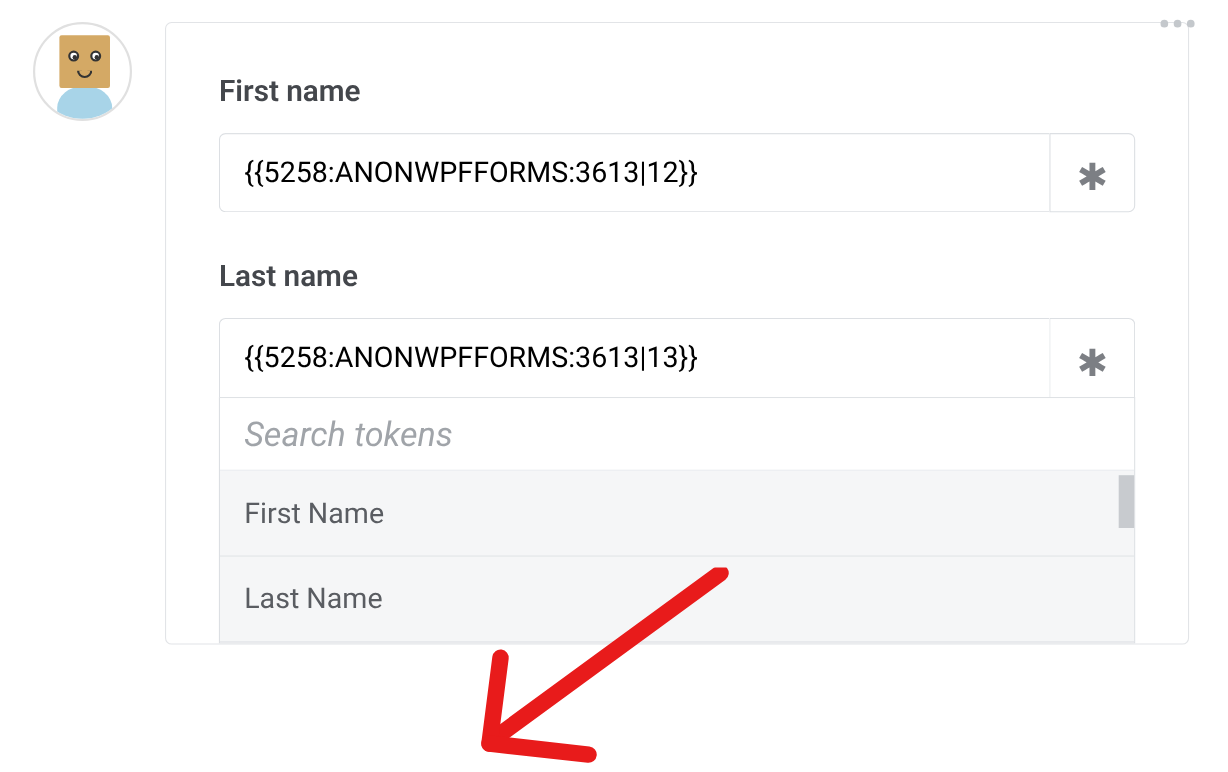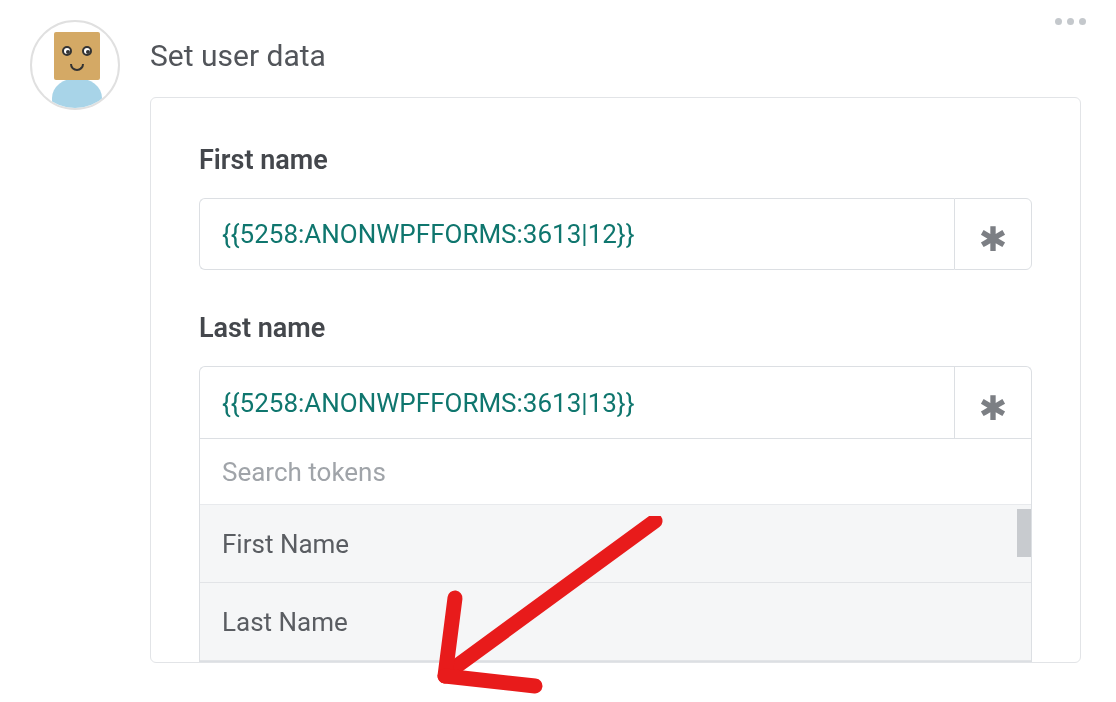--- a/index.html
+++ b/index.html
@@ -136,21 +136,21 @@
       margin-bottom: 42px;
     }
     .input-field {
       flex: 1;
       height: 72px;
       border: 1px solid #dcdfe3;
       border-right: none;
       border-radius: 6px 0 0 6px;
       padding: 0 22px;
       font-size: 26px;
-      color: #0f766e;
+      color: #000000;
       display: flex;
       align-items: center;
       background: #ffffff;
     }
     .token-btn {
       width: 78px;
       height: 72px;
       border: 1px solid #dcdfe3;
       border-radius: 0 6px 6px 0;
       background: #ffffff;
@@ -191,23 +191,24 @@
       color: #a0a4a9;
       display: flex;
       align-items: center;
       border-bottom: 1px solid #e8eaed;
       background: #ffffff;
     }
     .search-box input {
       border: none;
       outline: none;
       width: 100%;
-      font-size: 26px;
+      font-size: 31px;
       font-family: inherit;
       color: #0c4a6e;
+      font-style: italic;
     }
     .search-box input::placeholder {
       color: #a0a4a9;
     }
     .dropdown-list {
       background: #f5f6f7;
       position: relative;
     }
     .dropdown-item {
       height: 78px;
@@ -253,21 +254,20 @@
         <div class="bag-eyes">
           <div class="bag-eye"></div>
           <div class="bag-eye"></div>
         </div>
         <div class="bag-mouth"></div>
       </div>
     </div>
   </div>
 
   <div class="content">
-    <h1 class="title">Set user data</h1>
 
     <div class="card">
 
       <div class="field-label">First name</div>
       <div class="input-group">
         <div class="input-field">{{5258:ANONWPFFORMS:3613|12}}</div>
         <div class="token-btn">
           <span class="asterisk">✱</span>
         </div>
       </div>

